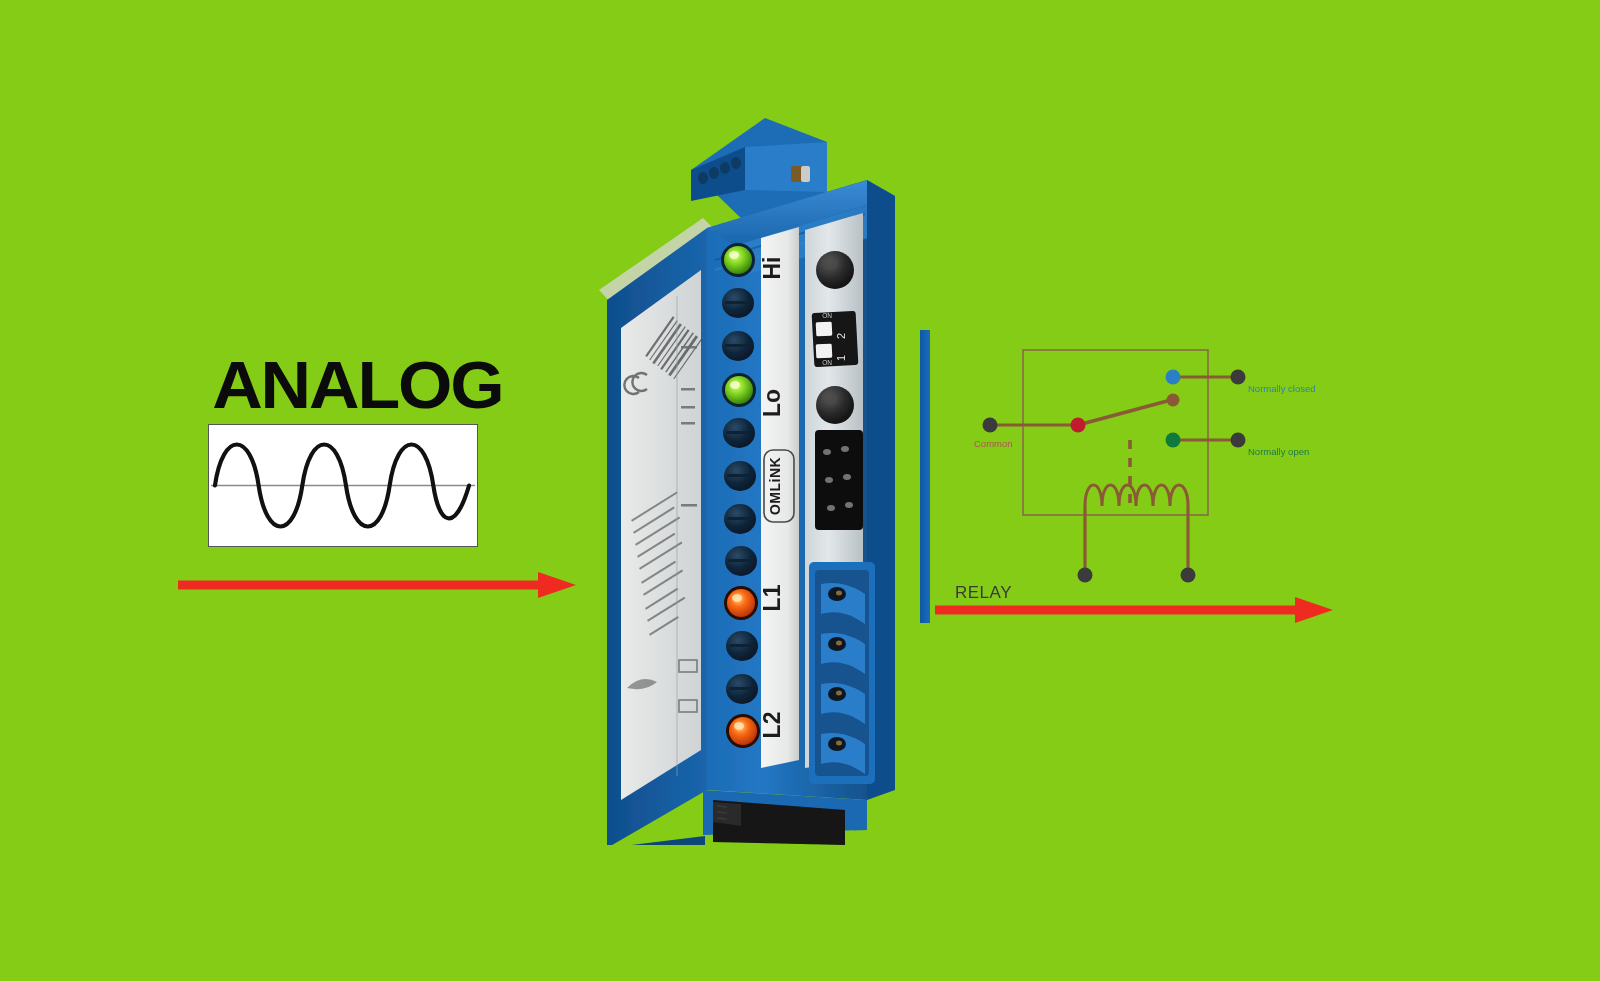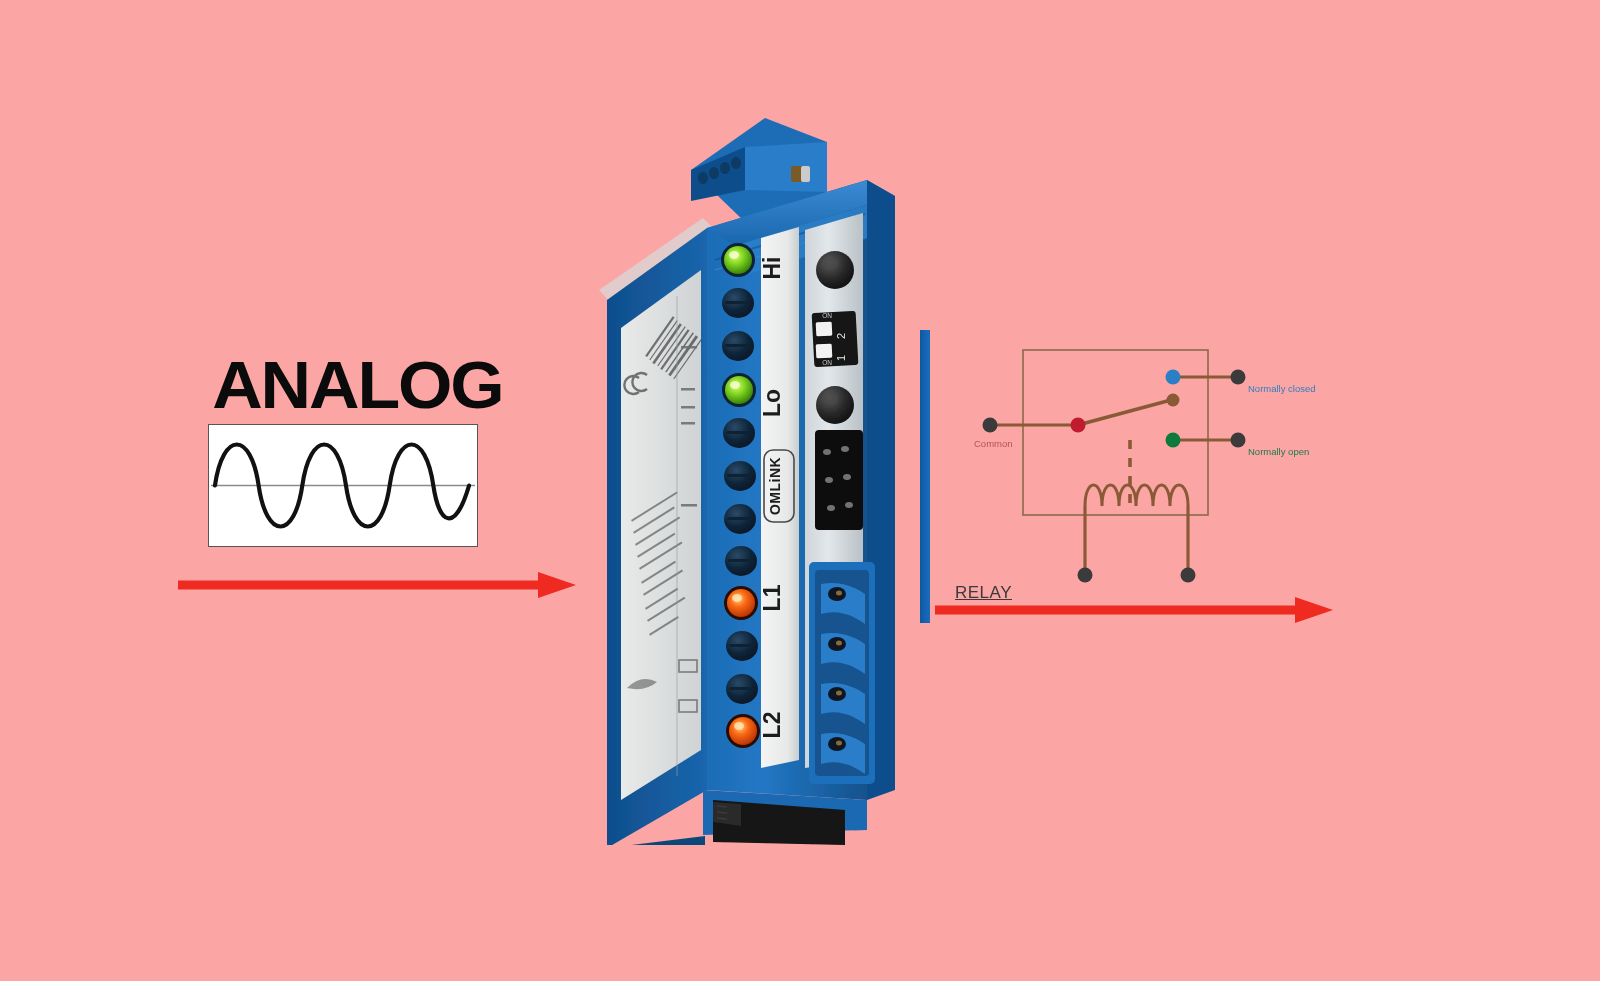--- a/index.html
+++ b/index.html
@@ -1,19 +1,19 @@
 <!DOCTYPE html>
 <html><head>
 <meta charset="utf-8">
 <title>Analog to Relay Diagram</title>
 <style>
   html,body{margin:0;padding:0;background:#ffffff;}
   body{width:1600px;height:981px;overflow:hidden;position:relative;
        font-family:"Liberation Sans", sans-serif;}
-  .stage{position:absolute;left:0;top:0;width:1600px;height:981px;background:#fca5a5;}
+  .stage{position:absolute;left:0;top:0;width:1600px;height:981px;background:#84cc16;}
 
   
   #analog-block{position:absolute;left:203px;top:352px;width:280px;height:200px;}
   #analog-title{
     font-family:"Liberation Sans", sans-serif;
     font-weight:bold;font-size:66px;line-height:66px;letter-spacing:-2px;
     color:#0b0b0b;text-align:center;width:280px;
     transform:scaleX(1.06);transform-origin:left center;margin-left:6px;
   }
   #analog-wave-box{position:absolute;left:5px;top:72px;width:270px;height:123px;
@@ -28,21 +28,21 @@
   #device{position:absolute;left:595px;top:100px;width:345px;height:745px;}
   #device svg{display:block;width:345px;height:745px;}
 
   
   #relay-diagram{position:absolute;left:918px;top:330px;width:440px;height:300px;}
   #relay-diagram svg{display:block;width:440px;height:300px;overflow:visible;}
   .relay-label{font-family:"Liberation Sans", sans-serif;font-size:9.5px;}
 
   #relay-word{position:absolute;left:955px;top:583px;
      font-family:"Liberation Sans", sans-serif;font-size:17px;color:#3a3a3a;
-     letter-spacing:0.5px;text-decoration:underline;}
+     letter-spacing:0.5px;}
 
   
   #relay-img-edge{position:absolute;left:920px;top:330px;width:10px;height:293px;
      background:linear-gradient(90deg,#0d58a0 0%,#1565b5 55%,#1c6bb8 100%);}
 </style>
 </head>
 <body>
 
 <div class="stage">
 

